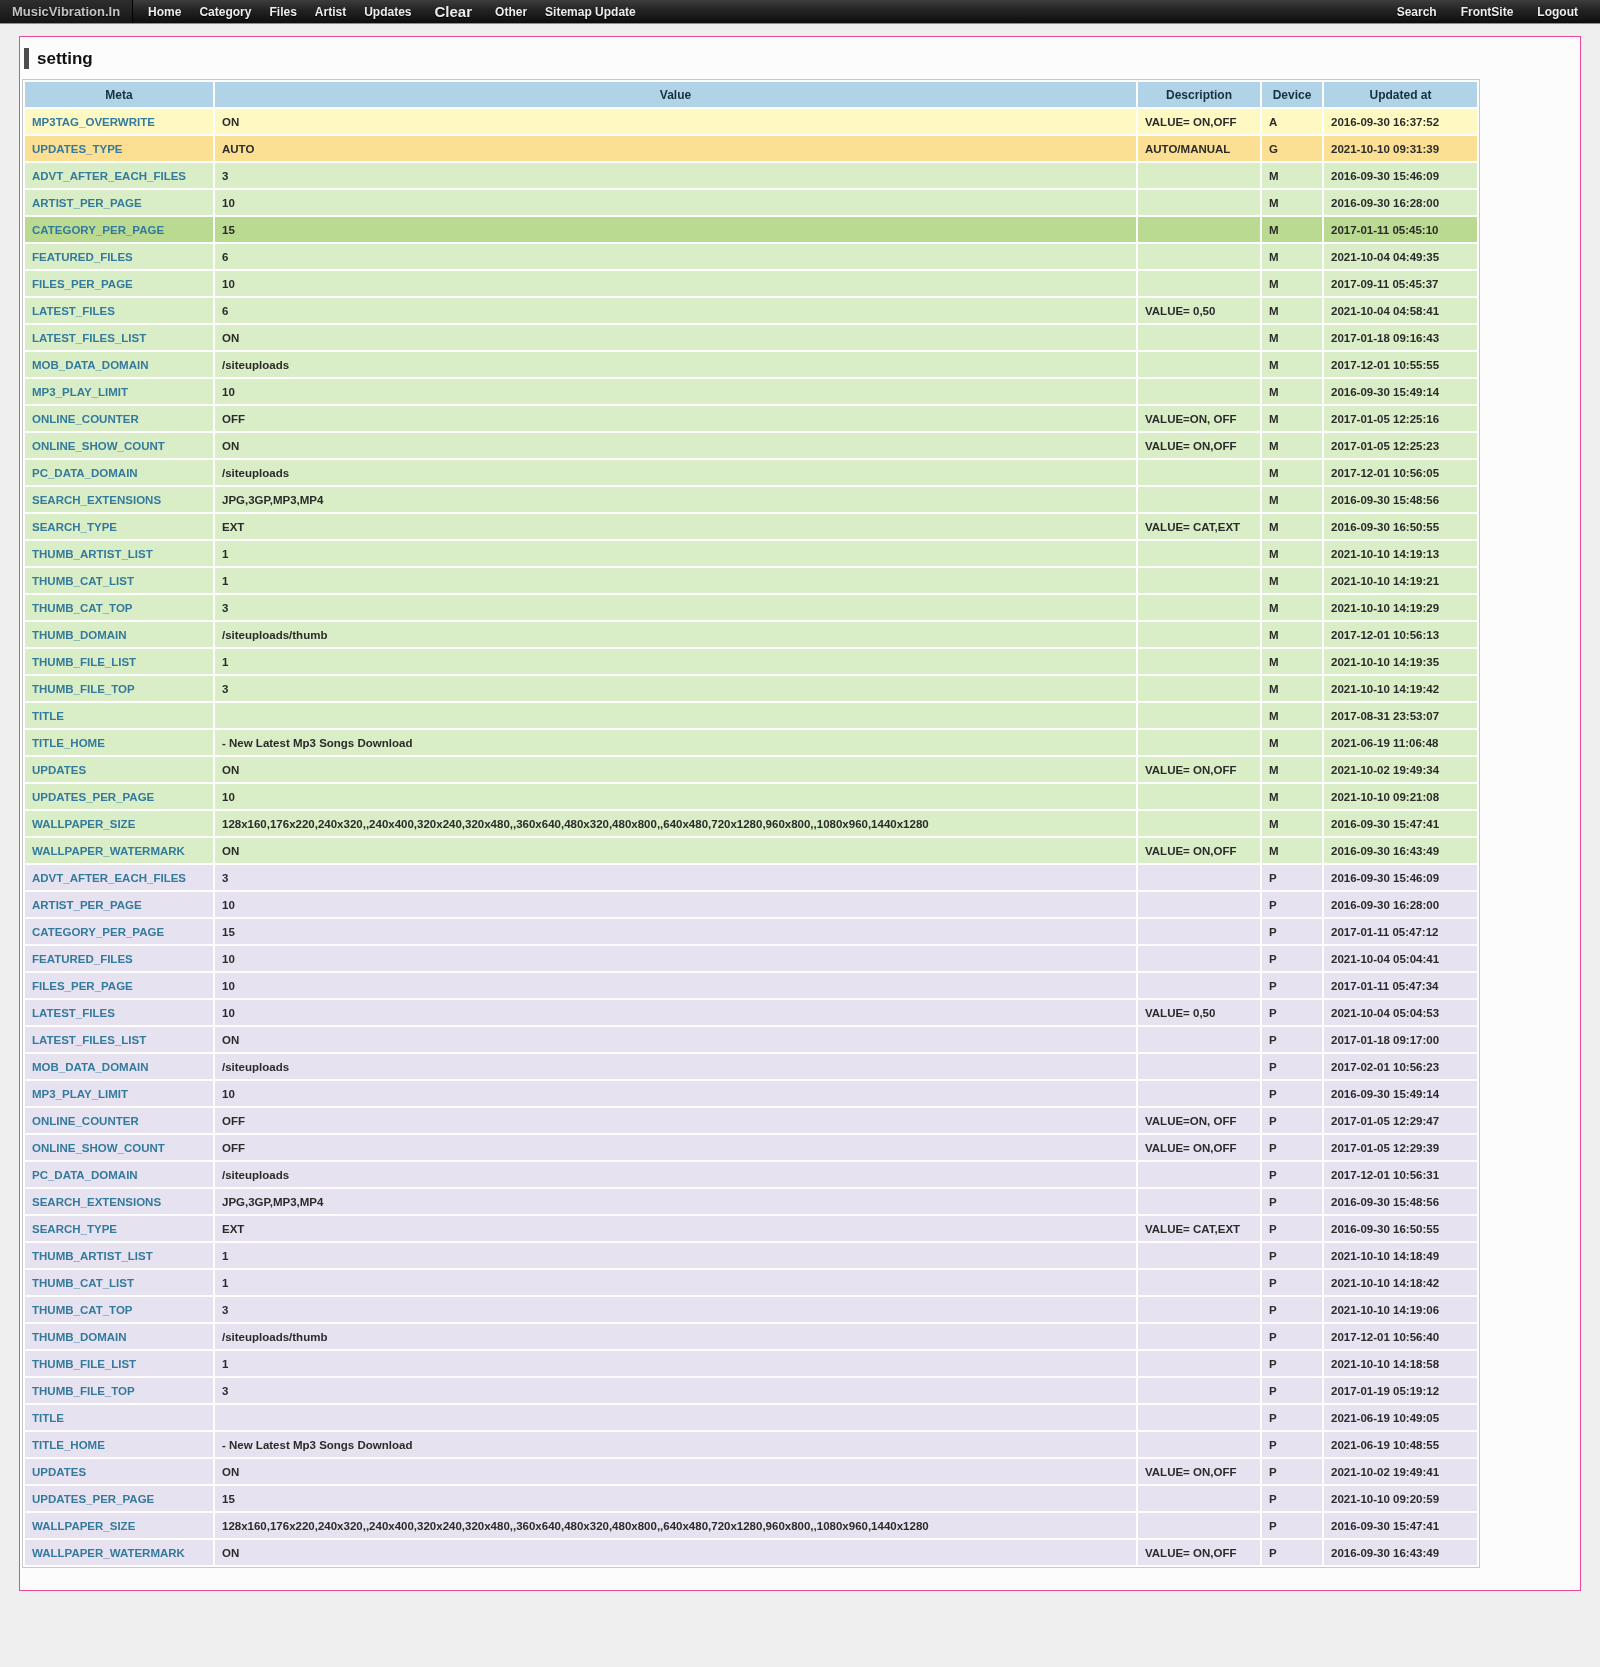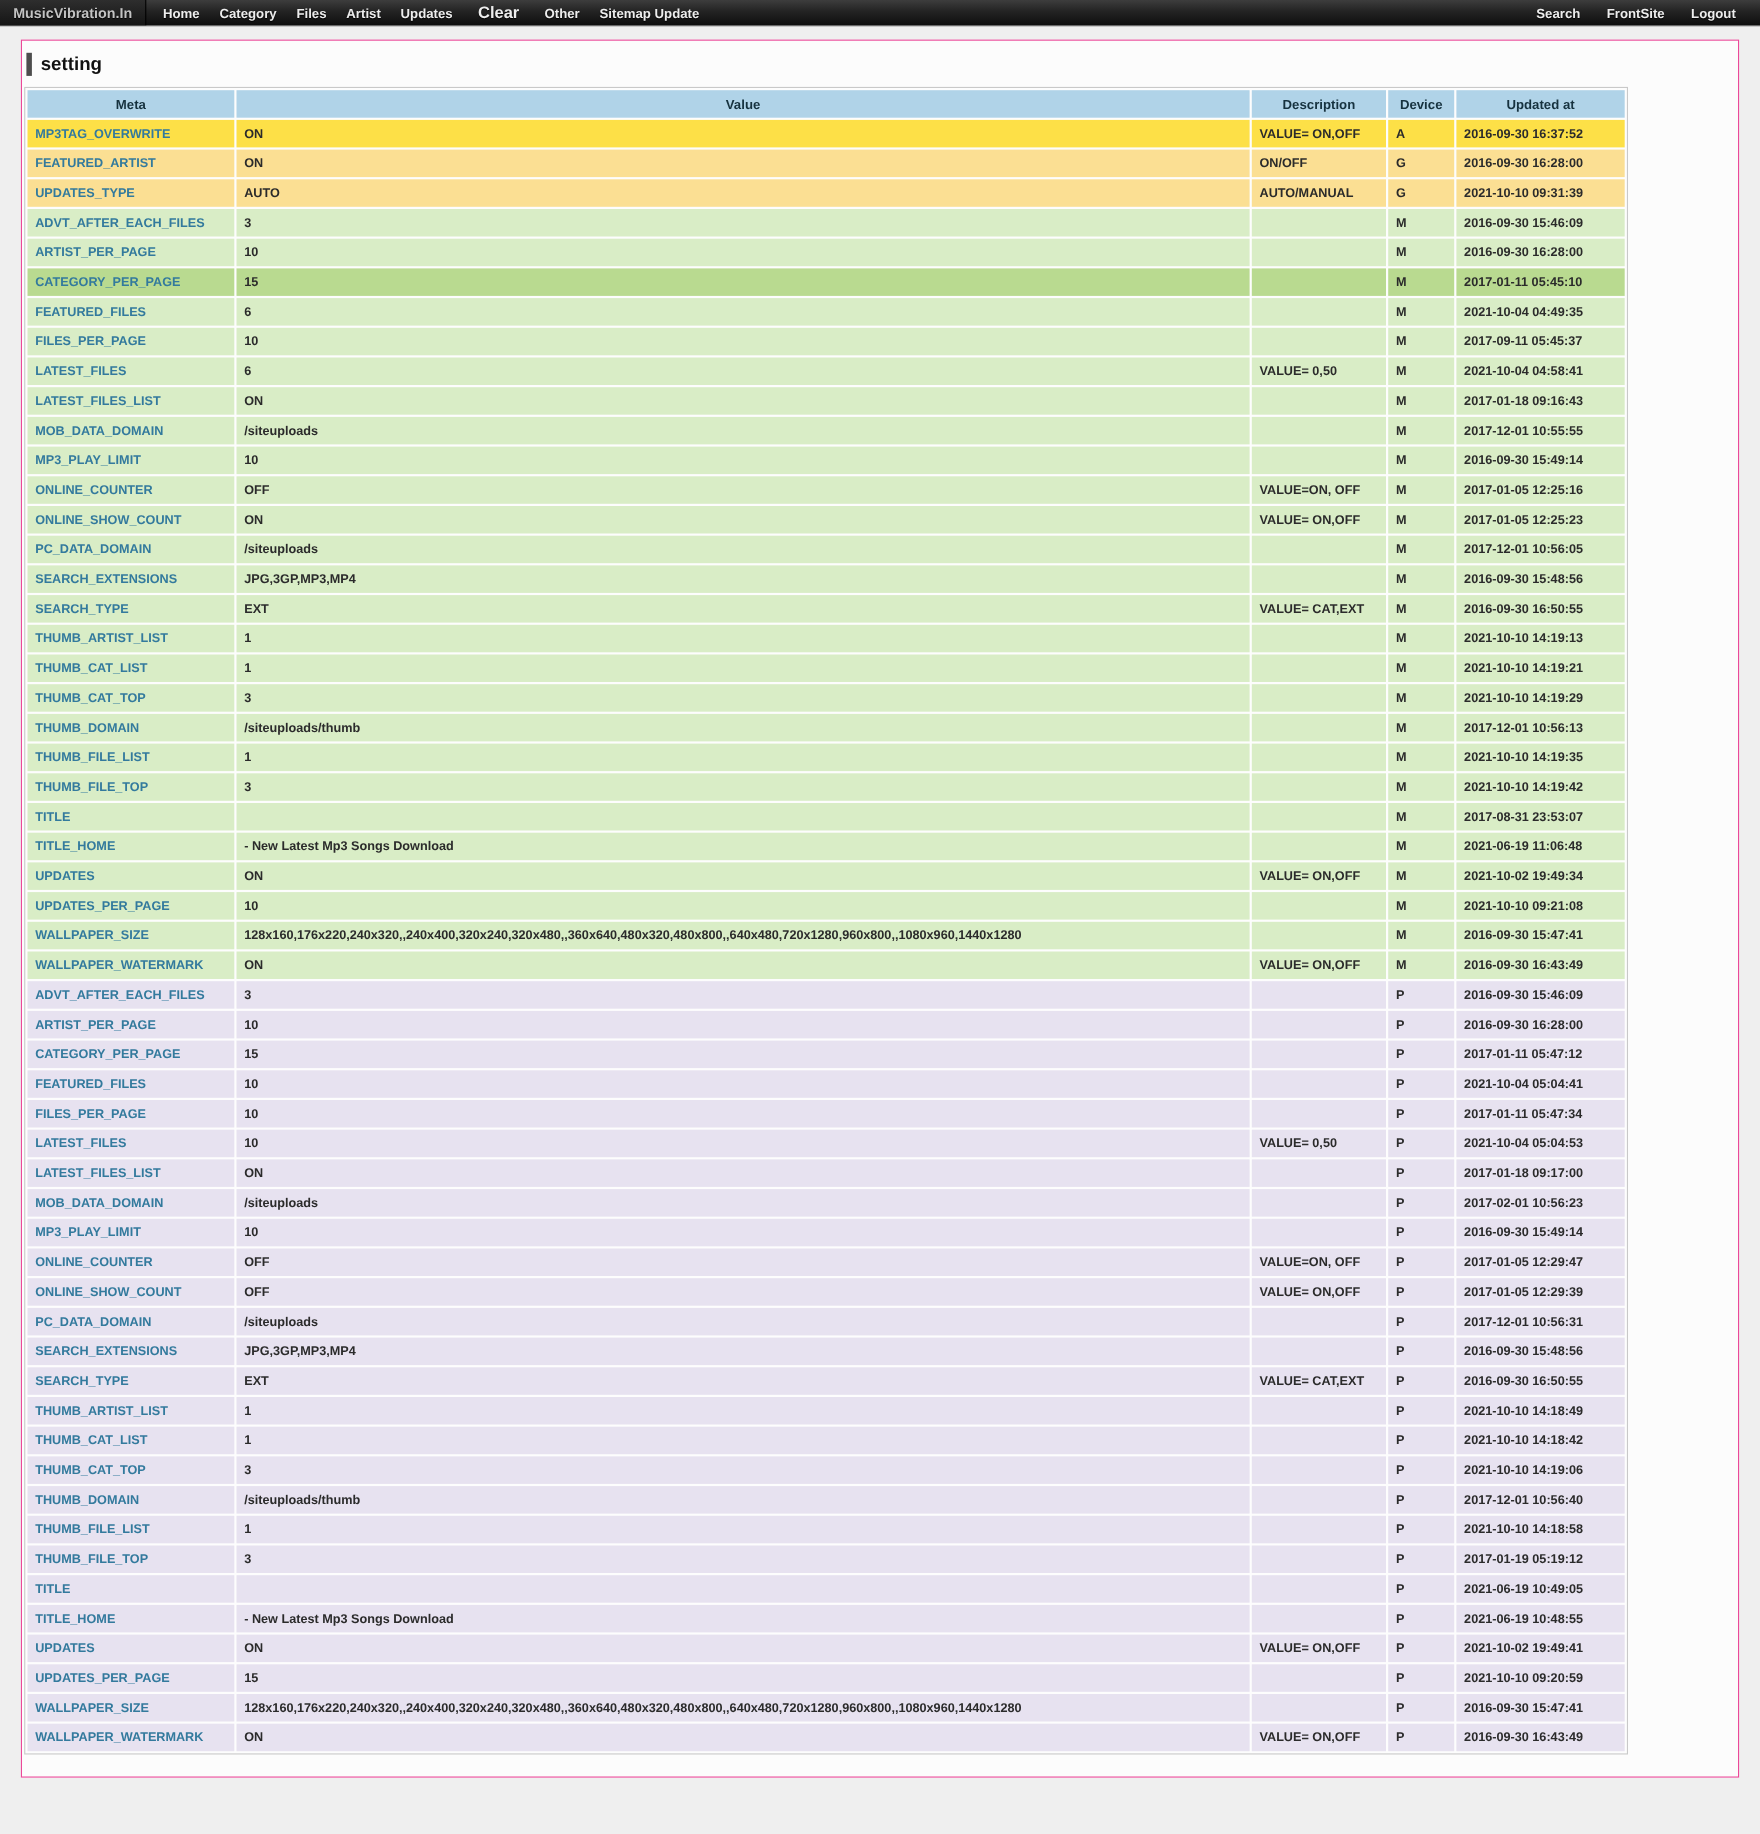--- a/index.html
+++ b/index.html
@@ -65,21 +65,21 @@
     height:21px;padding:2px 7px;
     font-size:11.5px;font-weight:bold;color:#2b2b2b;
     overflow:hidden;white-space:nowrap;
     vertical-align:middle;
   }
   td.c-meta a{color:#337a9d;text-decoration:none;}
   col.w-meta{width:188px;}
   col.w-desc{width:122px;}
   col.w-device{width:60px;}
   col.w-updated{width:153px;}
-  tr.variant-a  td{background:#fde047;}
+  tr.variant-a  td{background:#fef9c3;}
   tr.variant-g  td{background:#fbdf93;}
   tr.variant-m  td{background:#d9edc6;}
   tr.variant-mh td{background:#b9da90;}
   tr.variant-p  td{background:#e7e2f0;}
 </style>
 </head>
 <body>
 
 <div class="nav">
   <a href="#" class="brand">MusicVibration.In</a>
@@ -123,27 +123,20 @@
     </thead>
     <tbody>
         <tr class="variant-a">
     <td class="c-meta"><a href="#">MP3TAG_OVERWRITE</a></td>
     <td class="c-value">ON</td>
     <td class="c-desc">VALUE= ON,OFF</td>
     <td class="c-device">A</td>
     <td class="c-updated">2016-09-30 16:37:52</td>
   </tr>
         <tr class="variant-g">
-    <td class="c-meta"><a href="#">FEATURED_ARTIST</a></td>
-    <td class="c-value">ON</td>
-    <td class="c-desc">ON/OFF</td>
-    <td class="c-device">G</td>
-    <td class="c-updated">2016-09-30 16:28:00</td>
-  </tr>
-        <tr class="variant-g">
     <td class="c-meta"><a href="#">UPDATES_TYPE</a></td>
     <td class="c-value">AUTO</td>
     <td class="c-desc">AUTO/MANUAL</td>
     <td class="c-device">G</td>
     <td class="c-updated">2021-10-10 09:31:39</td>
   </tr>
         <tr class="variant-m">
     <td class="c-meta"><a href="#">ADVT_AFTER_EACH_FILES</a></td>
     <td class="c-value">3</td>
     <td class="c-desc"></td>

